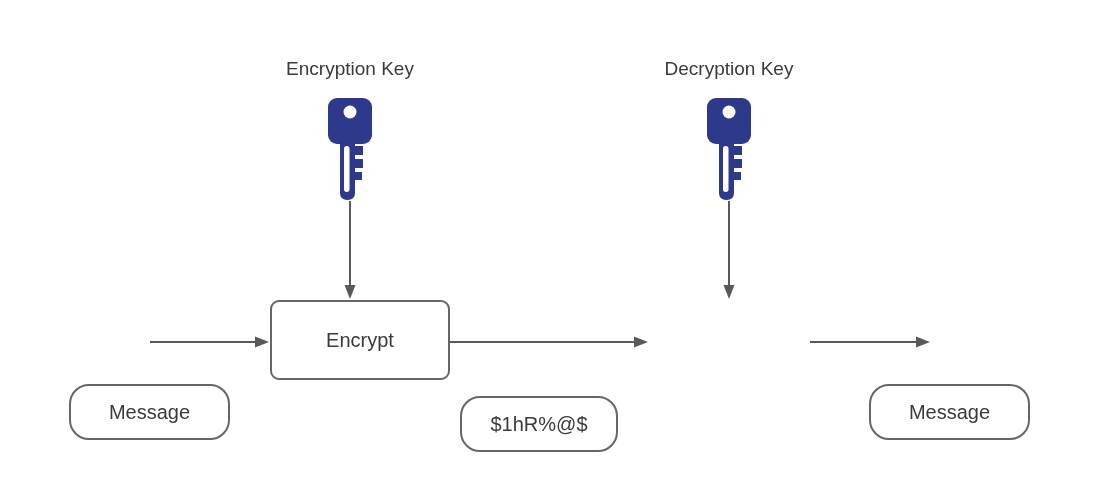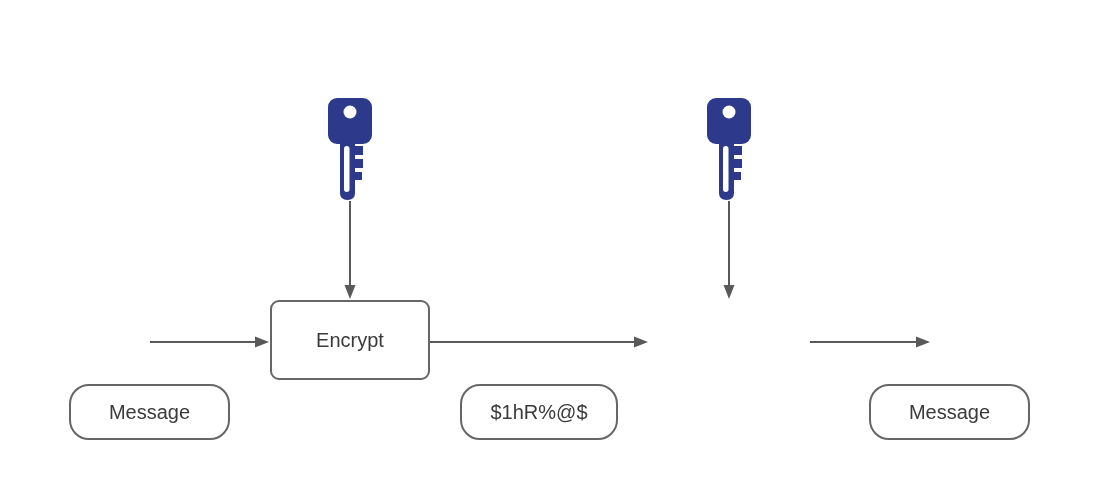--- a/index.html
+++ b/index.html
@@ -54,34 +54,34 @@
     box-sizing: border-box;
     background: #ffffff;
     border: 2px solid var(--node-border, #666666);
     display: flex;
     align-items: center;
     justify-content: center;
     font-size: 20px;
     color: var(--text, #3a3a3a);
   }
   .node.process {
-    width: 160px;
+    width: 180px;
     height: 80px;
     top: 300px;
     border-radius: 9px;
   }
   .node.encrypt { left: 270px; }
   .node.decrypt { left: 650px; }
   .node.data {
     height: 56px;
     top: 384px;
     border-radius: 20px;
   }
   .node.message-in  { left: 69px;  width: 161px; }
-  .node.ciphertext  { left: 460px; width: 158px; }
+  .node.ciphertext  { left: 460px; width: 158px; margin-top: 12px; }
   .node.message-out { left: 869px; width: 161px; }
 </style>
 </head>
 <body>
 
 <div class="canvas">
 
   <svg class="connector-layer" viewBox="0 0 1100 484" aria-hidden="true">
 
     <g>
@@ -103,20 +103,22 @@
       <line class="conn-line" x1="350" y1="201" x2="350" y2="286"></line>
       <polygon class="conn-head" points="344.5,285 355.5,285 350,299"></polygon>
     </g>
 
     <g>
       <line class="conn-line" x1="729" y1="201" x2="729" y2="286"></line>
       <polygon class="conn-head" points="723.5,285 734.5,285 729,299"></polygon>
     </g>
   </svg>
 
+  <div class="key-label enc">Encryption Key</div>
+  <div class="key-label dec">Decryption Key</div>
 
   <svg class="key-icon enc" viewBox="0 0 44 102" aria-hidden="true">
     <rect class="key-solid" x="0" y="0" width="44" height="46" rx="9"></rect>
     <path class="key-solid" d="M12,40 H27 V48 H35 V57 H27 V61 H35 V70 H27 V74 H34 V82 H27 V95 Q27,102 19.5,102 Q12,102 12,95 Z"></path>
     <circle class="key-cut" cx="22" cy="14" r="6.5"></circle>
     <rect class="key-cut" x="16" y="48" width="5.5" height="46" rx="2.75"></rect>
   </svg>
 
   <svg class="key-icon dec" viewBox="0 0 44 102" aria-hidden="true">
     <rect class="key-solid" x="0" y="0" width="44" height="46" rx="9"></rect>

